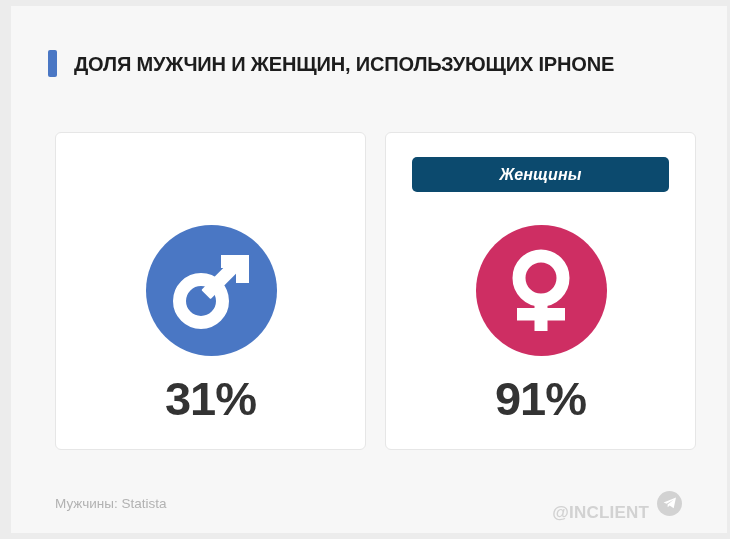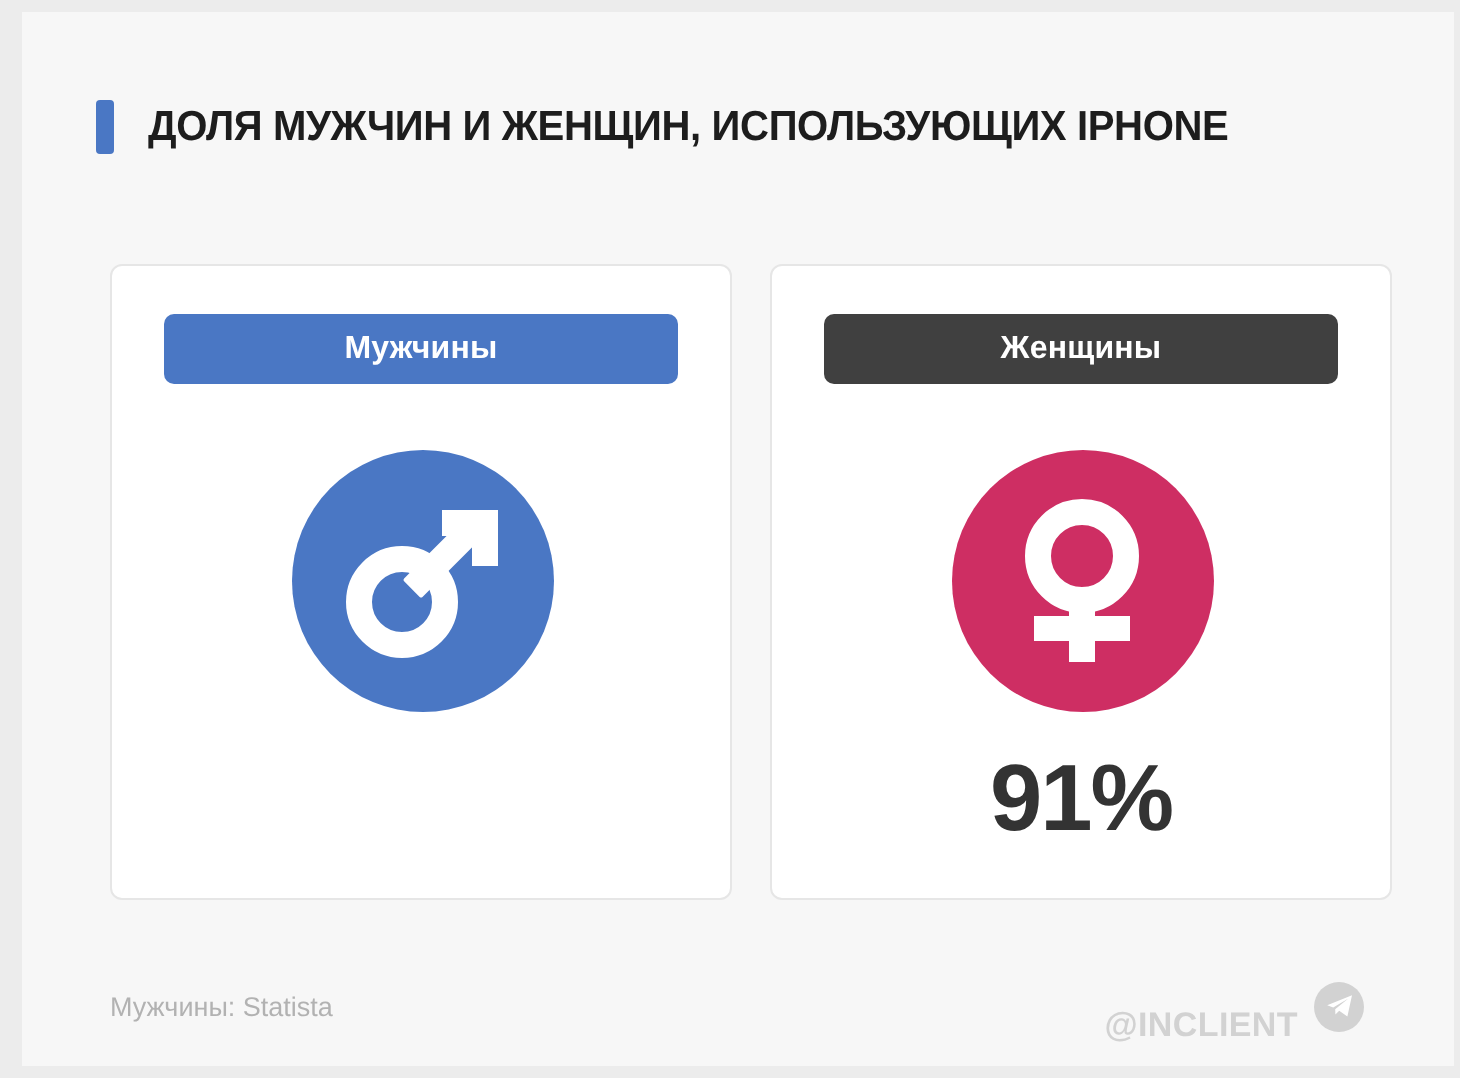--- a/index.html
+++ b/index.html
@@ -93,21 +93,21 @@
     border-radius: 5px;
     display: flex;
     align-items: center;
     justify-content: center;
     color: #ffffff;
     font-size: 16px;
     font-weight: bold;
     letter-spacing: 0.1px;
   }
   .banner.male   { background: #4a77c4; }
-  .banner.female { background: #404040; }
+  .banner.female { background: #0c4a6e; font-style: italic; }
 
   .icon-circle {
     position: absolute;
     left: 50%;
     top: 92px;
     width: 131px;
     height: 131px;
     margin-left: -65px;
     border-radius: 50%;
     display: flex;
@@ -178,35 +178,33 @@
   <div class="panel">
 
     <div class="title-row">
       <span class="title-accent"></span>
       <span class="title-text">ДОЛЯ МУЖЧИН И ЖЕНЩИН, ИСПОЛЬЗУЮЩИХ IPHONE</span>
     </div>
 
     <div class="cards">
 
       <div class="card">
-        <div class="banner male">
-          <span>Мужчины</span>
-        </div>
 
         <div class="icon-circle male">
           <svg width="92" height="92" viewBox="0 0 92 92" aria-hidden="true">
 
             <rect x="50" y="12" width="13" height="44" rx="1" transform="rotate(45 56.5 34)" fill="#ffffff"></rect>
 
             <path d="M56 10 H84 V38 H71 V23 H56 Z" fill="#ffffff"></path>
 
             <circle cx="36" cy="56" r="21.5" fill="none" stroke="#ffffff" stroke-width="13"></circle>
           </svg>
         </div>
 
+        <div class="value">31%</div>
       </div>
 
       <div class="card">
         <div class="banner female">
           <span>Женщины</span>
         </div>
 
         <div class="icon-circle female">
           <svg width="92" height="92" viewBox="0 0 92 92" aria-hidden="true">
 

